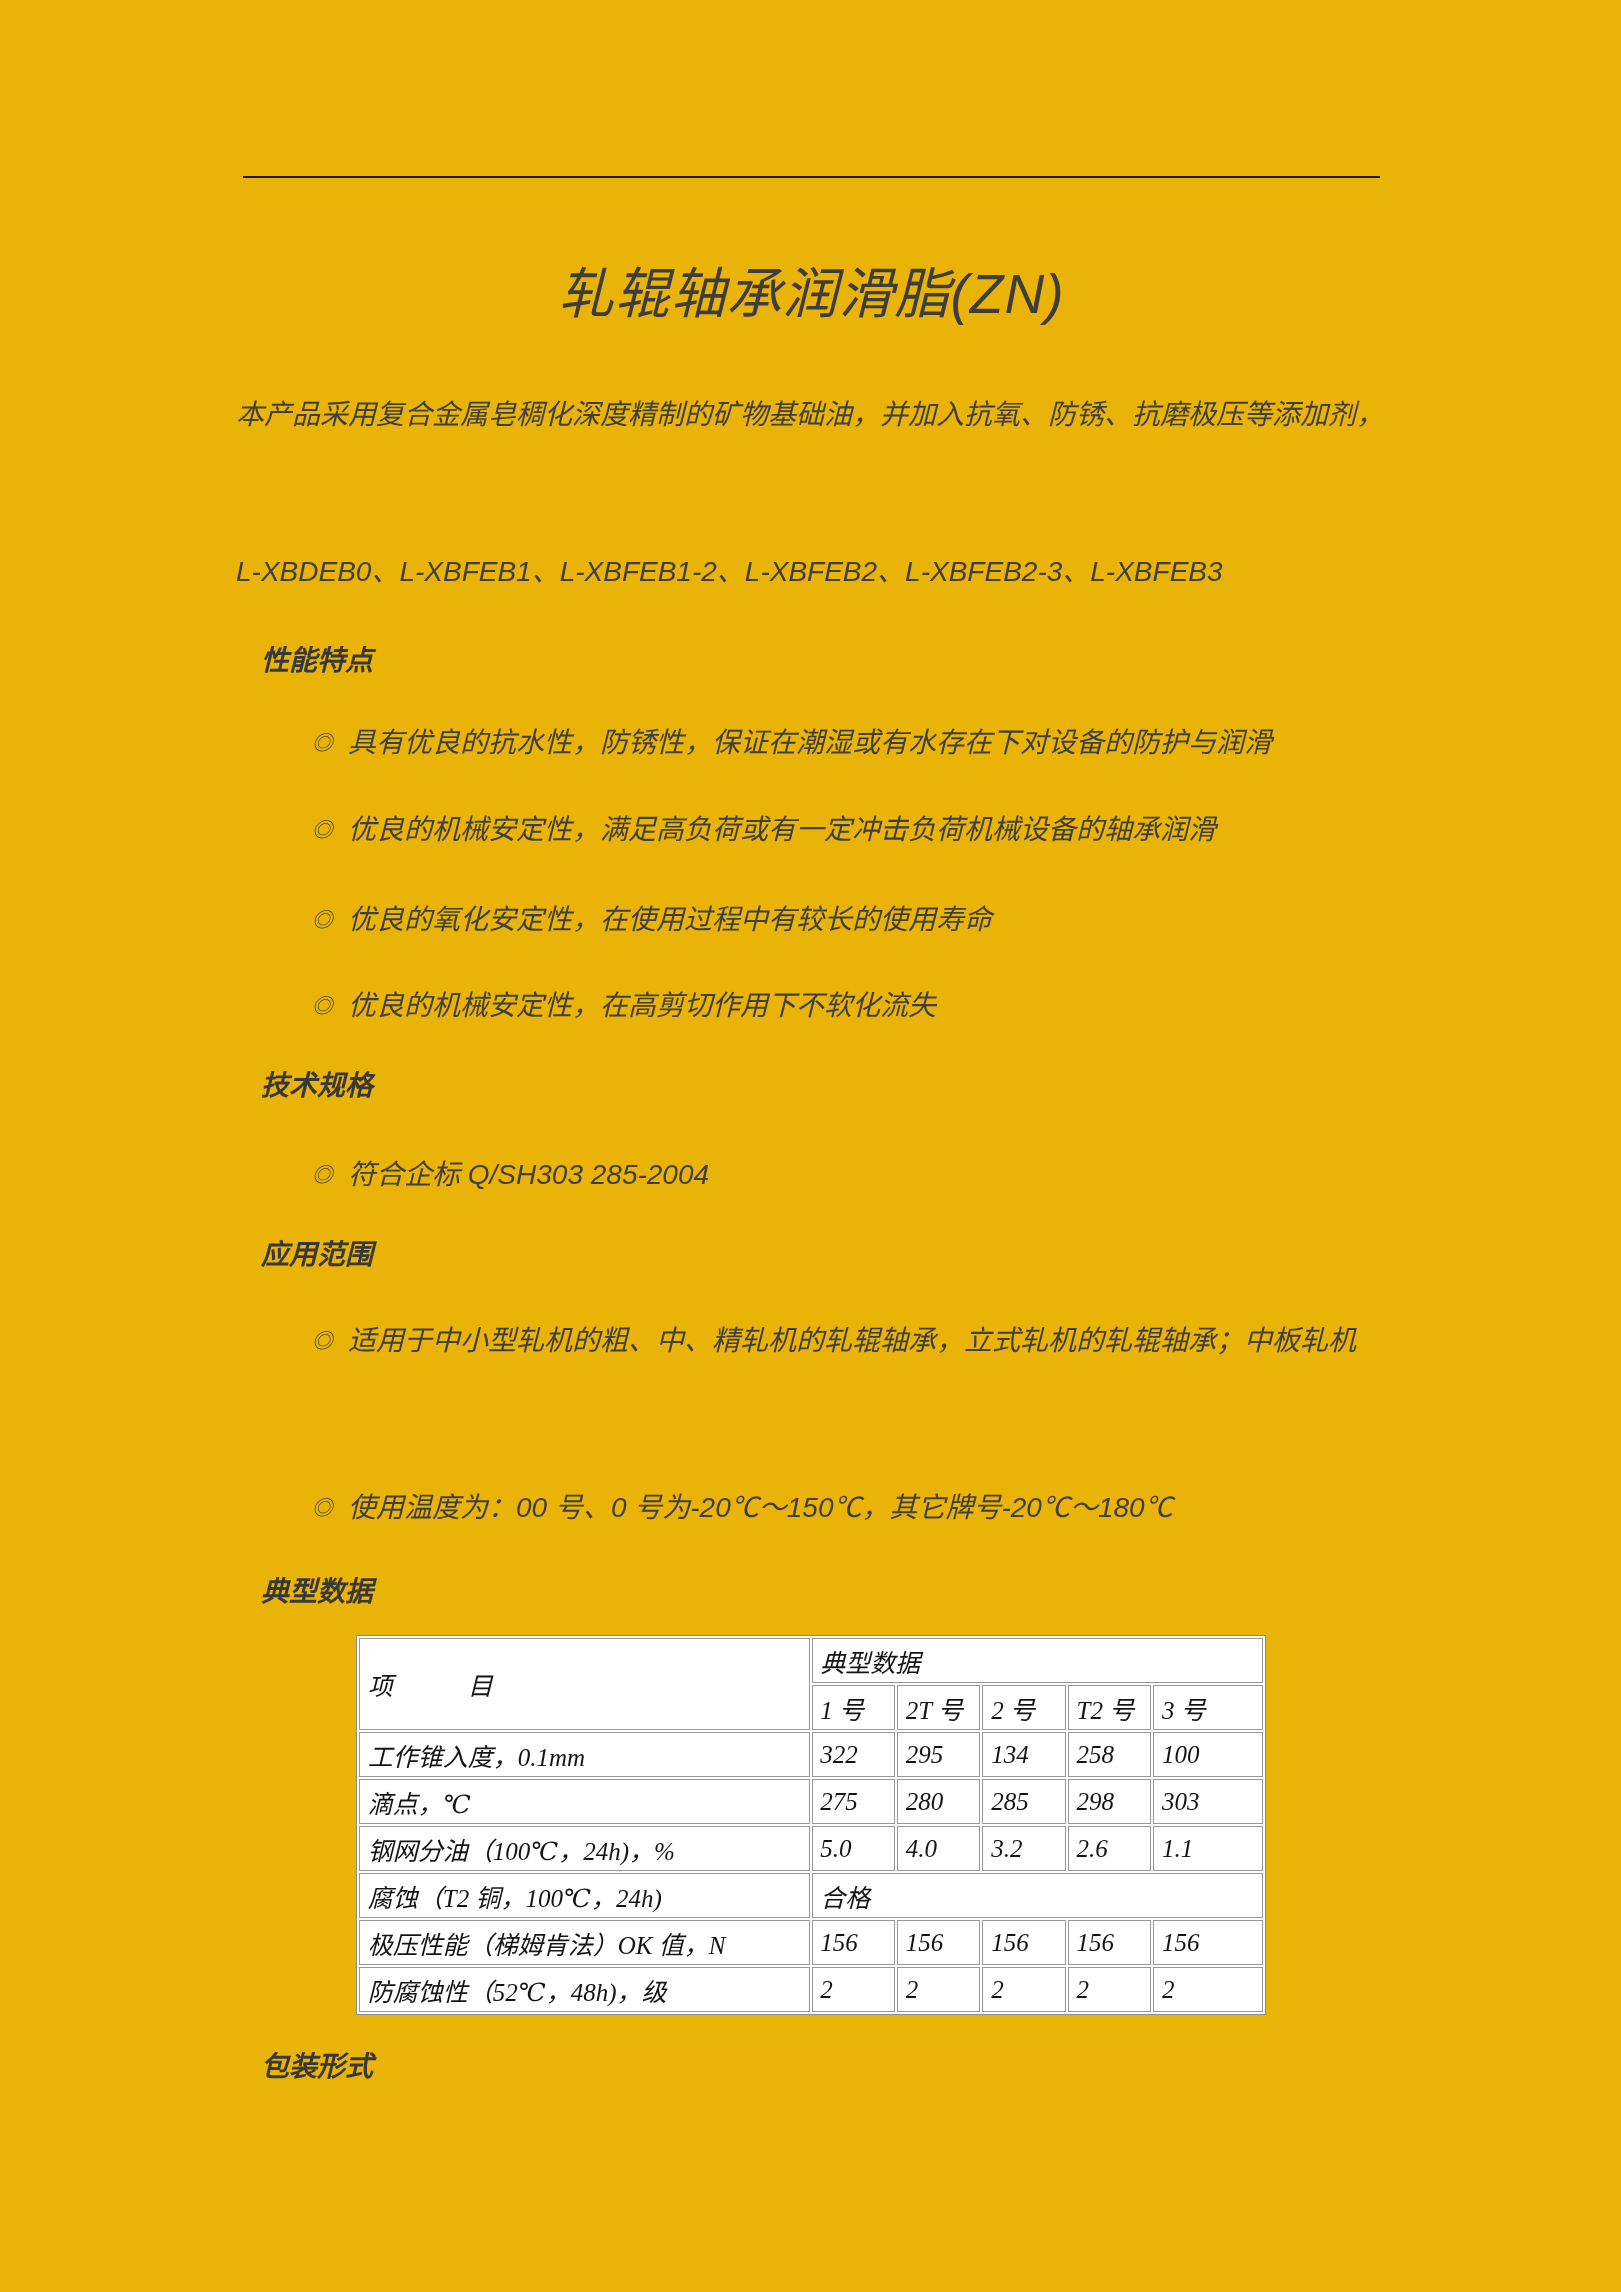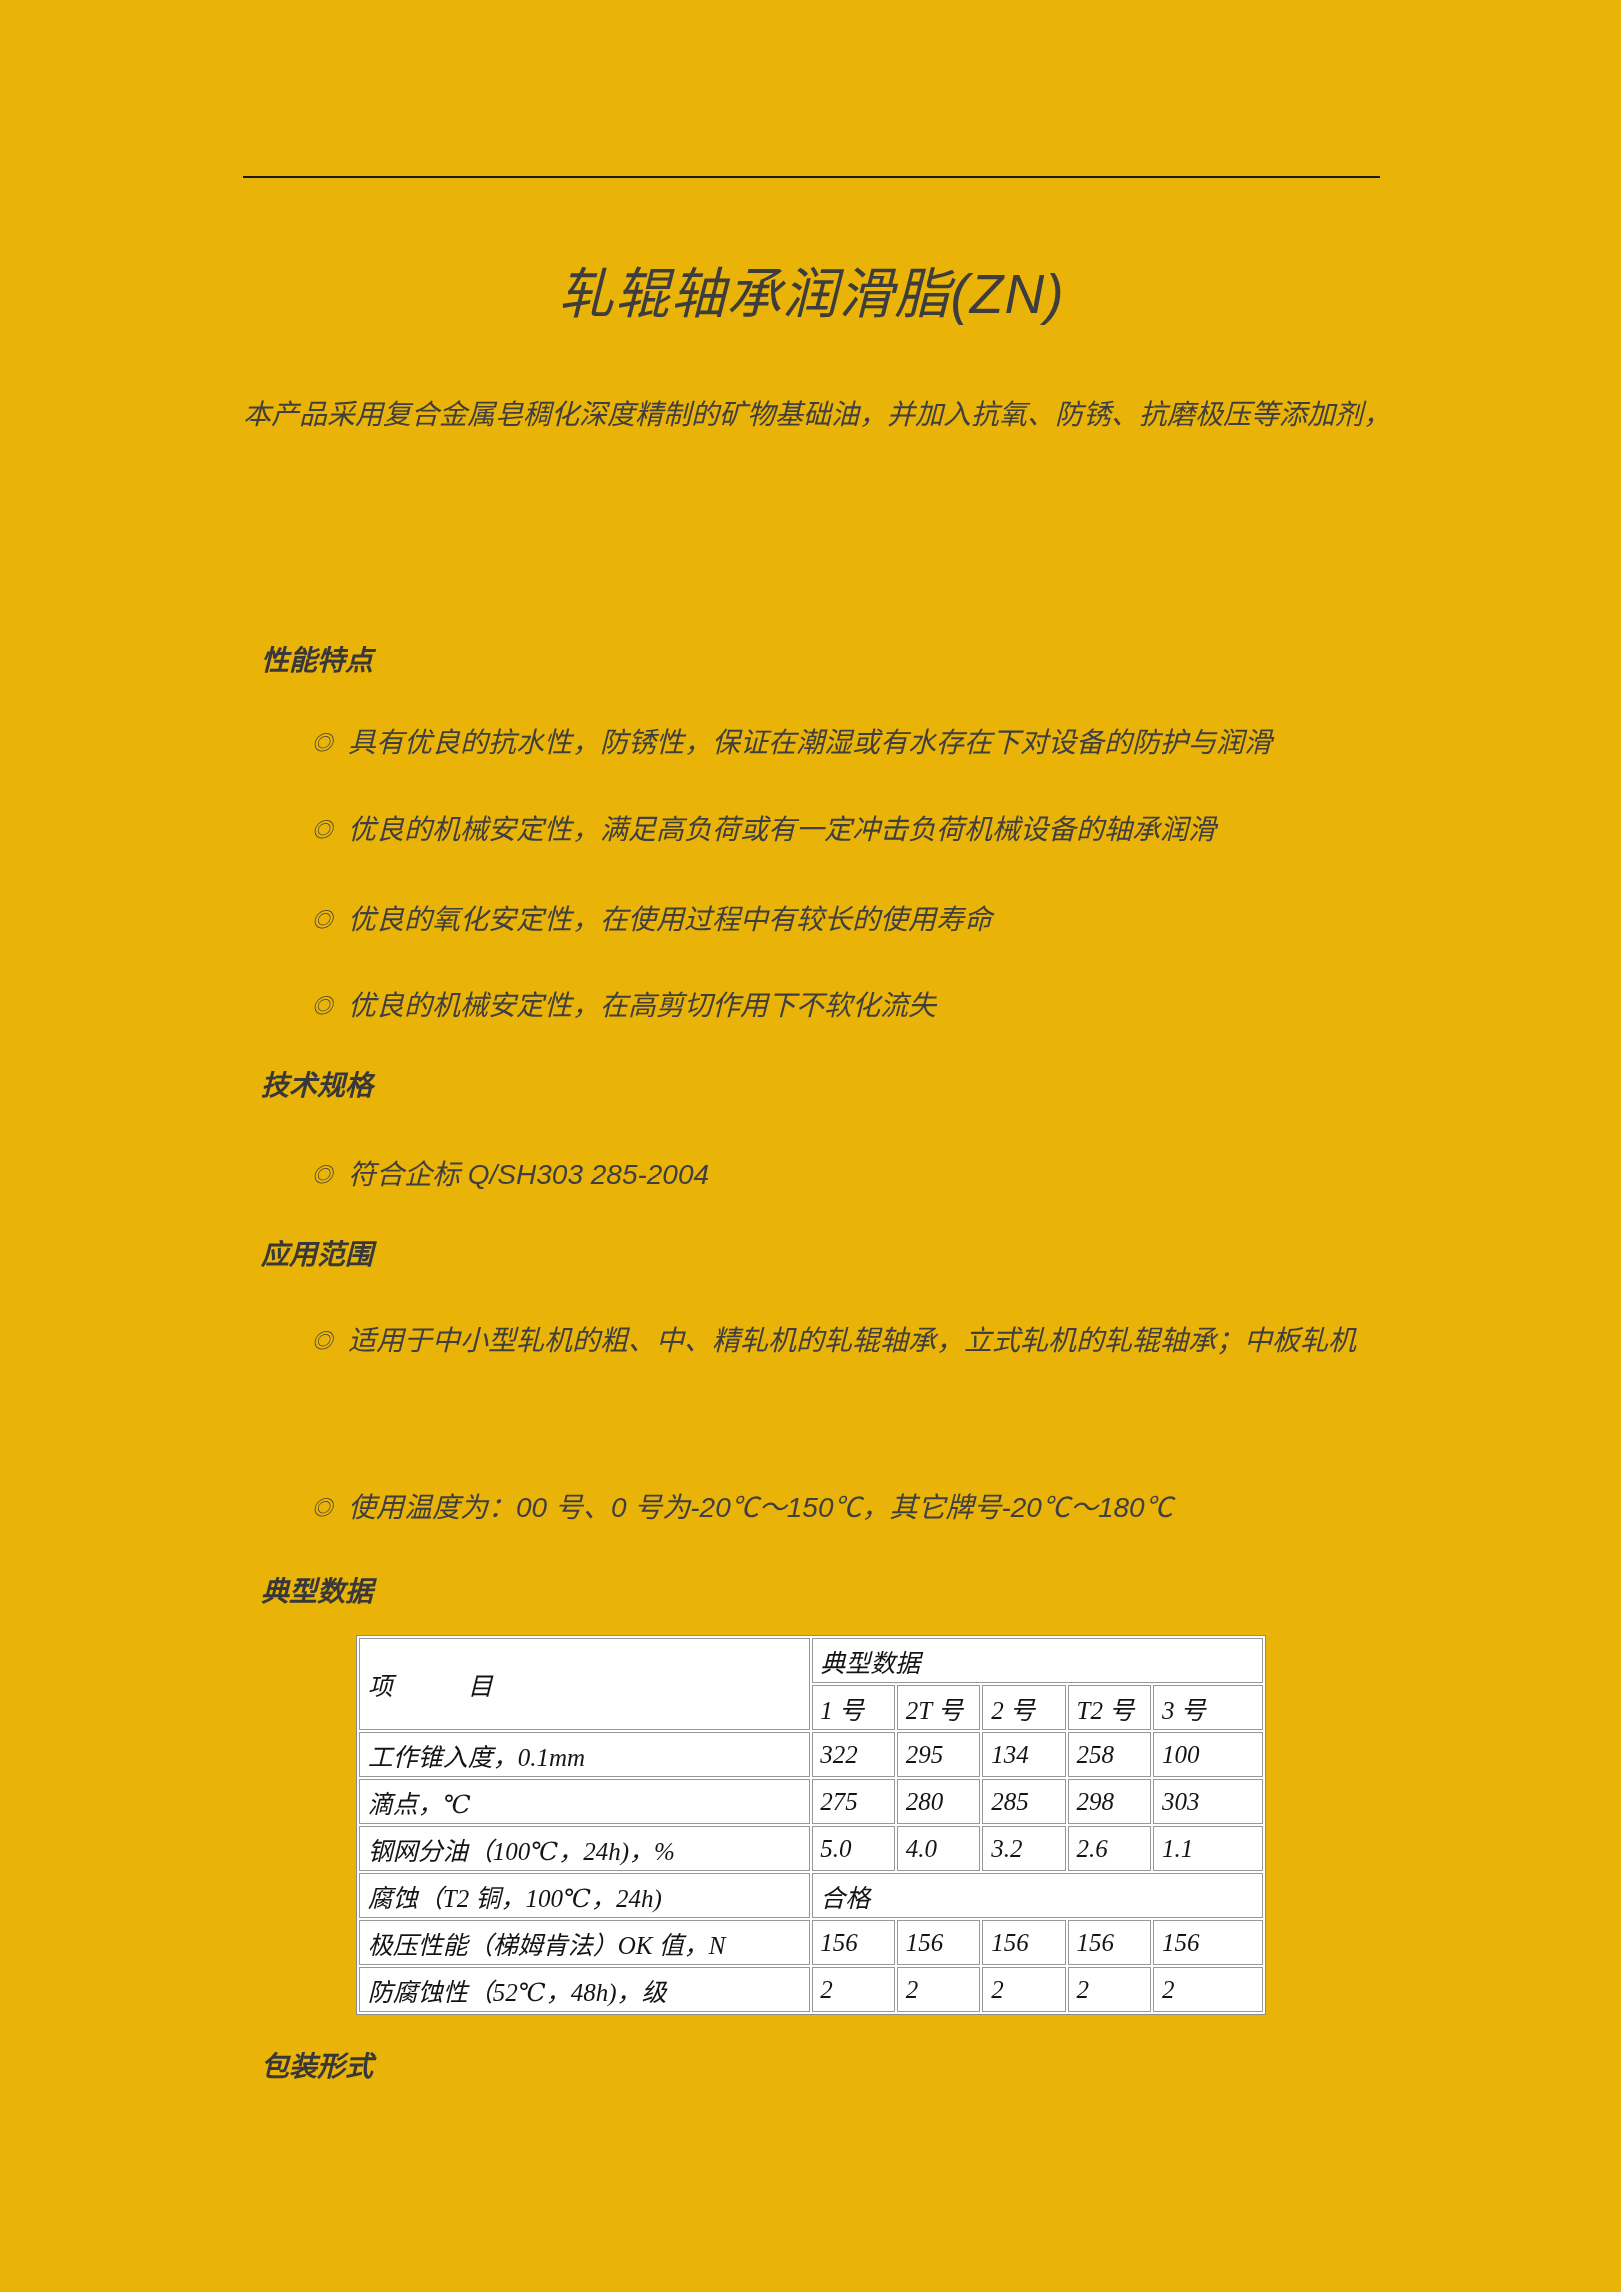--- a/index.html
+++ b/index.html
@@ -28,21 +28,21 @@
     width: 1137px;
     text-align: center;
     font-size: 55px;
     line-height: 1.2;
     color: #3d3d3d;
     font-weight: 400;
     letter-spacing: 1px;
   }
   .tline {
     position: absolute;
-    left: 243px;
+    left: 236px;
     width: 1147px;
     font-size: 28px;
     line-height: 1.25;
     color: #3f3f3f;
     white-space: nowrap;
   }
   .heading {
     position: absolute;
     left: 261px;
     font-size: 28px;
@@ -97,20 +97,21 @@
 </head>
 <body>
 
 <div class="page">
 
   <div class="top-rule"></div>
 
   <div class="doc-title">轧辊轴承润滑脂(ZN)</div>
 
   <div class="tline" style="top:397px">本产品采用复合金属皂稠化深度精制的矿物基础油，并加入抗氧、防锈、抗磨极压等添加剂，</div>
+  <div class="tline" style="top:554px">L-XBDEB0、L-XBFEB1、L-XBFEB1-2、L-XBFEB2、L-XBFEB2-3、L-XBFEB3</div>
 
   <div class="heading" style="top:643px">性能特点</div>
 
   <div class="bullet" style="top:725px">
     <span class="marker">◎</span>
     <span class="btext">具有优良的抗水性，防锈性，保证在潮湿或有水存在下对设备的防护与润滑</span>
   </div>
   <div class="bullet" style="top:812px">
     <span class="marker">◎</span>
     <span class="btext">优良的机械安定性，满足高负荷或有一定冲击负荷机械设备的轴承润滑</span>

